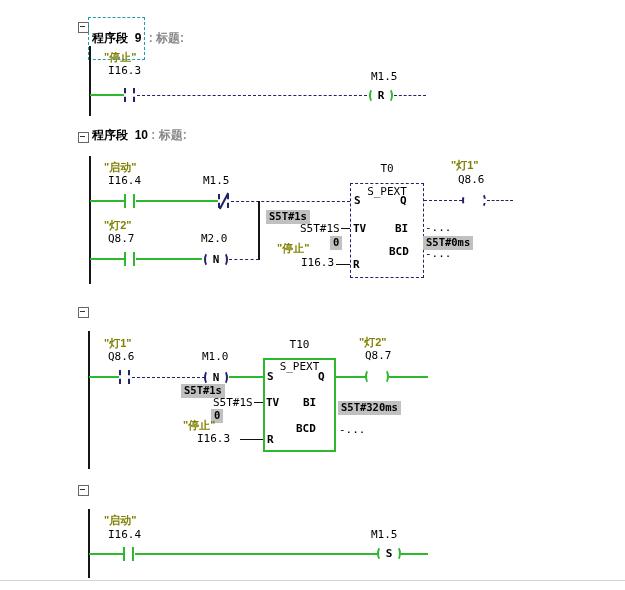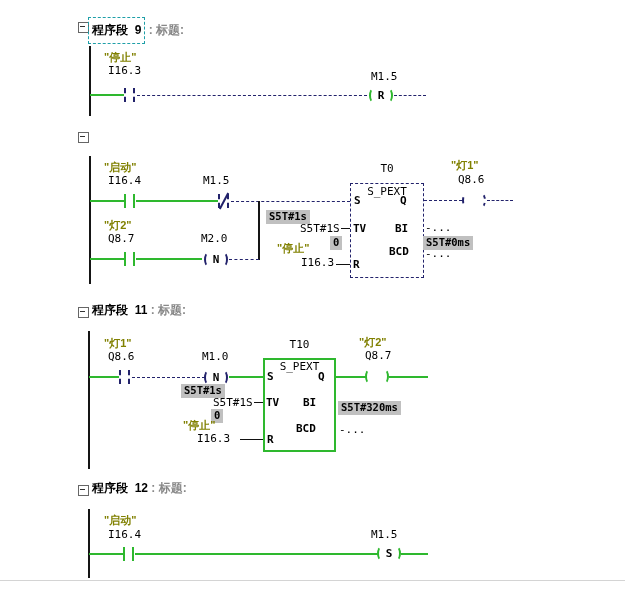--- a/index.html
+++ b/index.html
@@ -1,20 +1,20 @@
 <!DOCTYPE html>
 <html style="--g: #2eb82e; --d: #22226b; --olive: #808000; --watch: #c0c0c0; --teal: #1f9fa8; --rail: #151515; --tgray: #888888;"><head>
 <meta charset="utf-8">
 <style>
   html,body{margin:0;padding:0;background:#fff;}
   #screen{position:relative;width:625px;height:590px;background:#ffffff;overflow:hidden;
           font-family:"Liberation Sans",sans-serif;}
   .hdr{position:absolute;white-space:pre;font-size:12px;font-weight:bold;color:#000;}
   .hdr .sfx{color:var(--tgray);}
-  .hdr .sel{display:inline-block;border:1px dashed var(--teal);padding:4px 3px;margin-left:-4px;}
+  .hdr .sel{display:inline-block;border:1px dashed var(--teal);padding:12px 3px;margin-left:-4px;}
   .box-icon{position:absolute;width:9px;height:9px;border:1px solid #666;background:#fff;}
   .box-icon::after{content:"";position:absolute;left:1px;top:3px;width:5px;height:1px;background:#333;}
   .sym{position:absolute;font-size:11px;font-weight:bold;color:var(--olive);white-space:nowrap;line-height:1;}
   .addr{position:absolute;font-family:"DejaVu Sans Mono","Liberation Mono",monospace;
         font-size:11px;color:#000;white-space:nowrap;line-height:1;}
   .pin{position:absolute;font-family:"DejaVu Sans Mono","Liberation Mono",monospace;
        font-size:11px;font-weight:bold;color:#000;line-height:1;}
   .blkname{position:absolute;font-family:"DejaVu Sans Mono","Liberation Mono",monospace;
        font-size:11px;color:#000;text-align:center;line-height:1;}
   .watch{position:absolute;font-family:"DejaVu Sans Mono","Liberation Mono",monospace;
@@ -68,20 +68,21 @@
   <div class="wd" style="left:137px;top:95px;width:230px"></div>
   <div class="addr" style="left:371px;top:71px">M1.5</div>
   <div class="coil on" style="left:369px;top:88px">
     <span class="arc al"></span>
     <span class="cletter">R</span>
     <span class="arc ar"></span>
   </div>
   <div class="wd" style="left:394px;top:95px;width:32px"></div>
 
   <span class="box-icon" style="left:78px;top:132px"></span>
+  <div class="hdr" style="left:92px;top:127px"><span>程序段  10</span><span class="sfx"> : 标题:</span></div>
 
   <div class="rail" style="left:89px;top:156px;height:128px"></div>
 
   <div class="sym" style="left:104px;top:162px">"启动"</div>
   <div class="addr" style="left:108px;top:175px">I16.4</div>
   <div class="wg" style="left:90px;top:200px;width:34px"></div>
   <div class="contact on" style="left:124px;top:194px">
     <span class="bar b1"></span>
       <span class="bar b2"></span>
   </div>
@@ -135,21 +136,20 @@
   <div class="coil off" style="left:462px;top:193px">
     <span class="arc al"></span>
     <span class="arc ar"></span>
   </div>
   <div class="wd" style="left:487px;top:200px;width:26px"></div>
   <div class="addr" style="left:425px;top:222px">-...</div>
   <div class="watch" style="left:423px;top:236px">S5T#0ms</div>
   <div class="addr" style="left:425px;top:248px">-...</div>
 
   <span class="box-icon" style="left:78px;top:307px"></span>
-  <div class="hdr" style="left:92px;top:302px"><span>程序段  11</span><span class="sfx"> : 标题:</span></div>
 
   <div class="rail" style="left:88px;top:331px;height:138px"></div>
   <div class="sym" style="left:104px;top:338px">"灯1"</div>
   <div class="addr" style="left:108px;top:351px">Q8.6</div>
   <div class="wg" style="left:89px;top:376px;width:30px"></div>
   <div class="contact off" style="left:119px;top:370px">
     <span class="bar b1"></span>
       <span class="bar b2"></span>
   </div>
   <div class="wd" style="left:132px;top:377px;width:73px"></div>
@@ -185,21 +185,20 @@
   <div class="coil on" style="left:365px;top:369px">
     <span class="arc al"></span>
     <span class="arc ar"></span>
   </div>
   <div class="wg" style="left:389px;top:376px;width:39px"></div>
   <div class="addr" style="left:339px;top:397px">-...</div>
   <div class="watch" style="left:338px;top:401px">S5T#320ms</div>
   <div class="addr" style="left:339px;top:424px">-...</div>
 
   <span class="box-icon" style="left:78px;top:485px"></span>
-  <div class="hdr" style="left:92px;top:480px"><span>程序段  12</span><span class="sfx"> : 标题:</span></div>
 
   <div class="rail" style="left:88px;top:509px;height:69px"></div>
   <div class="sym" style="left:104px;top:515px">"启动"</div>
   <div class="addr" style="left:108px;top:529px">I16.4</div>
   <div class="wg" style="left:89px;top:553px;width:34px"></div>
   <div class="contact on" style="left:123px;top:547px">
     <span class="bar b1"></span>
       <span class="bar b2"></span>
   </div>
   <div class="wg" style="left:135px;top:553px;width:243px"></div>

